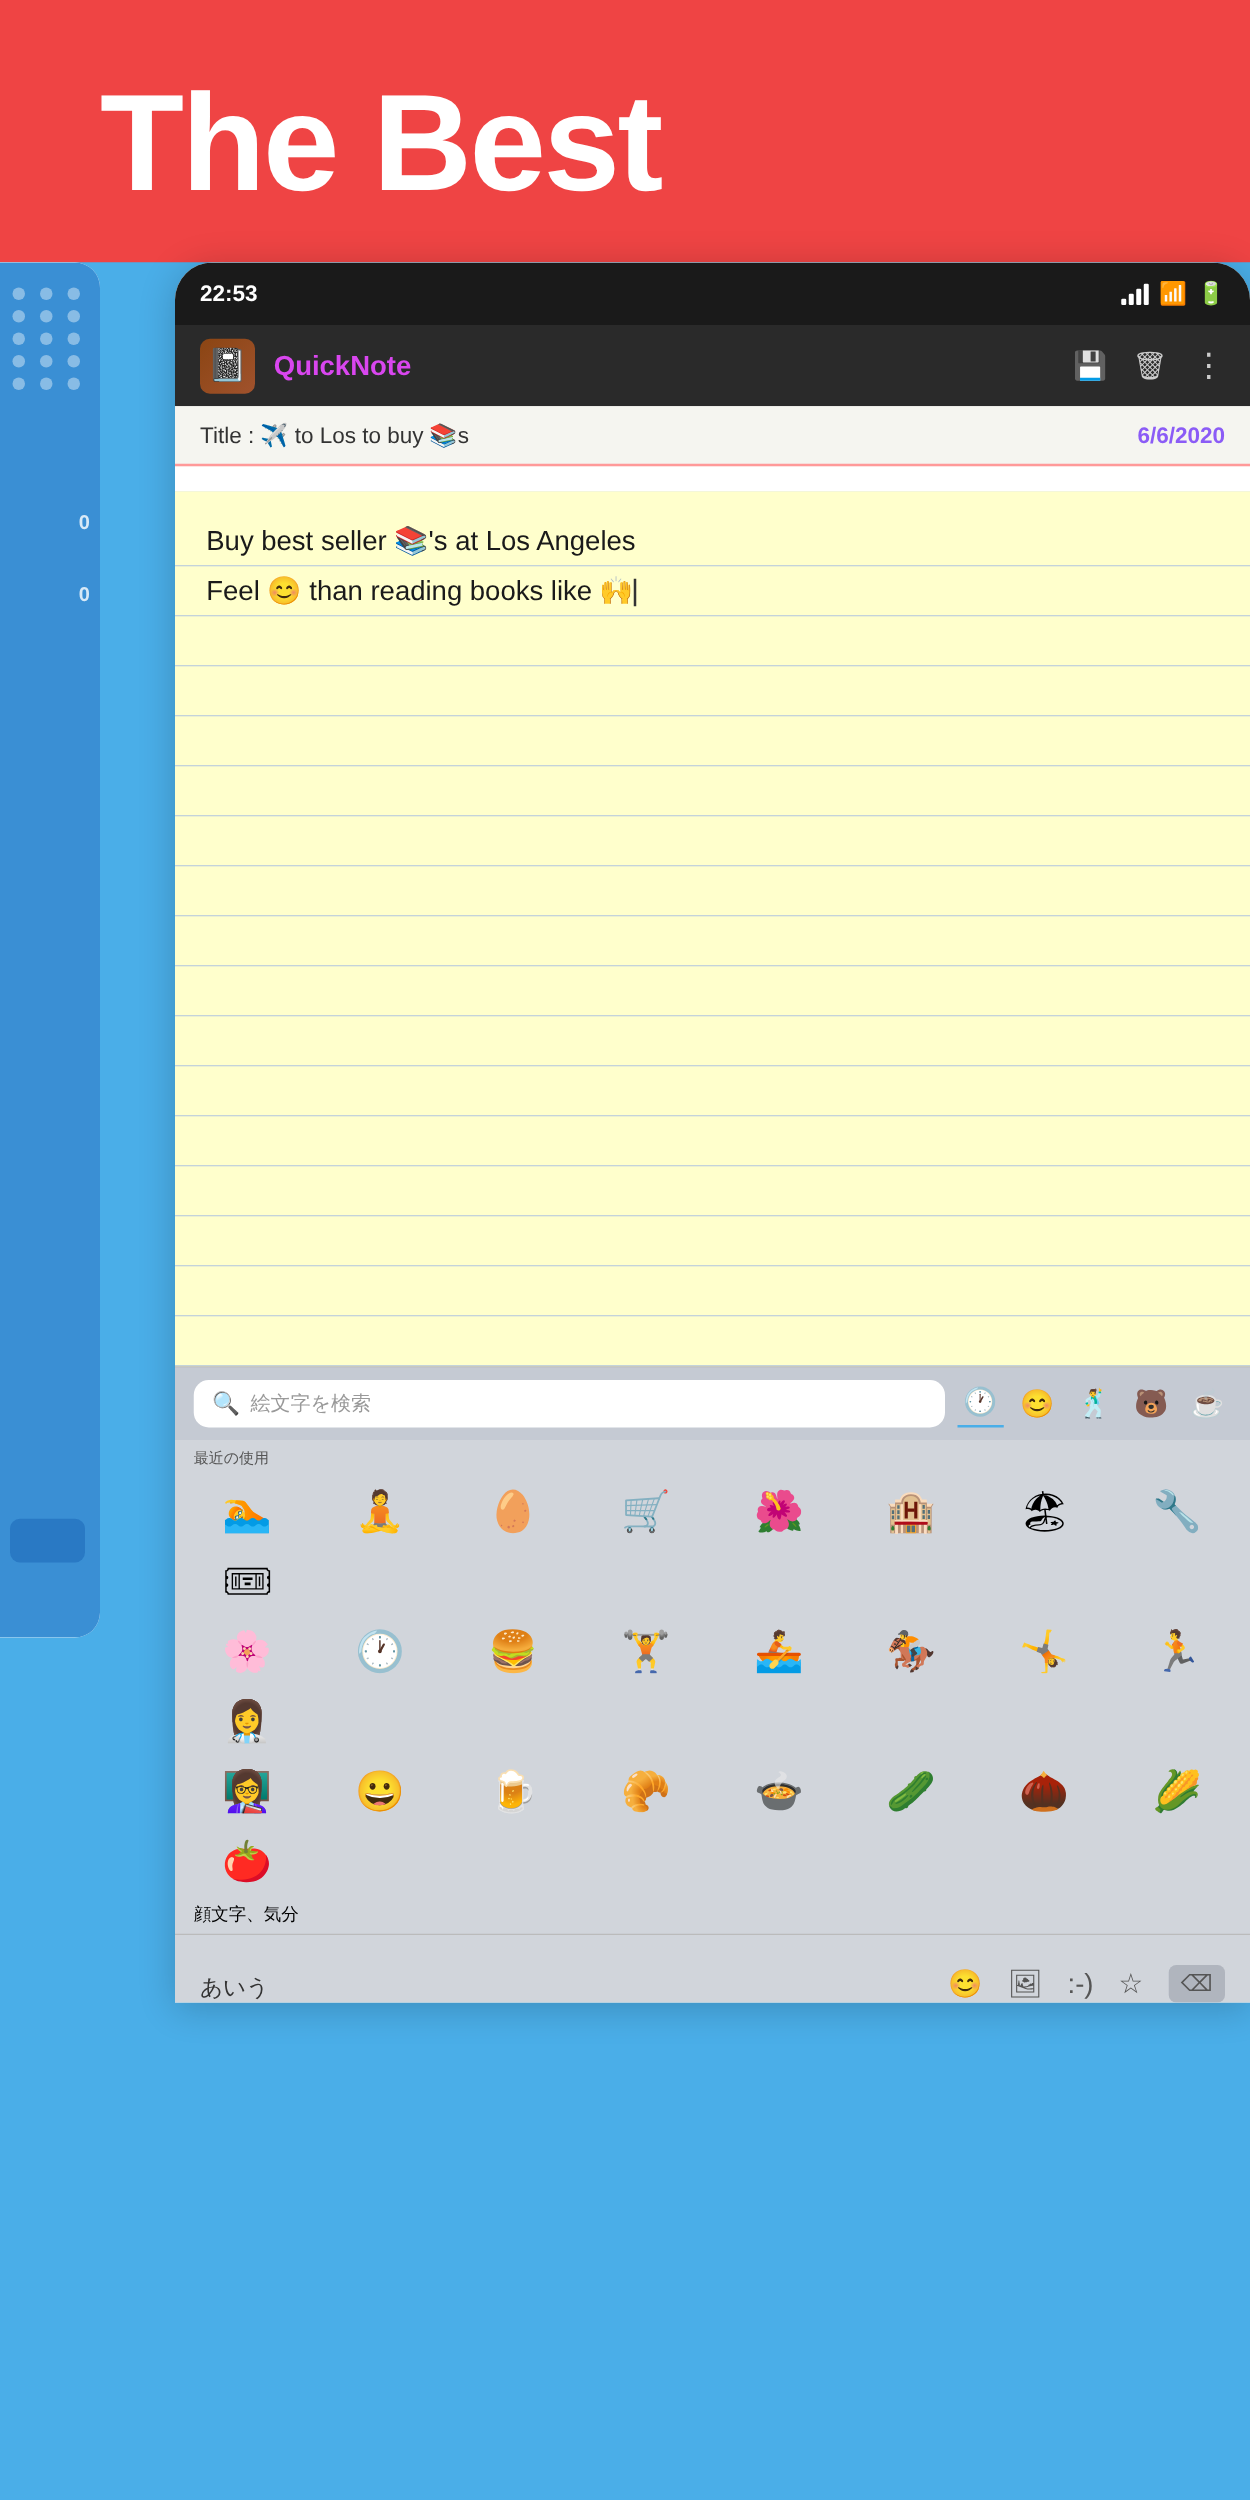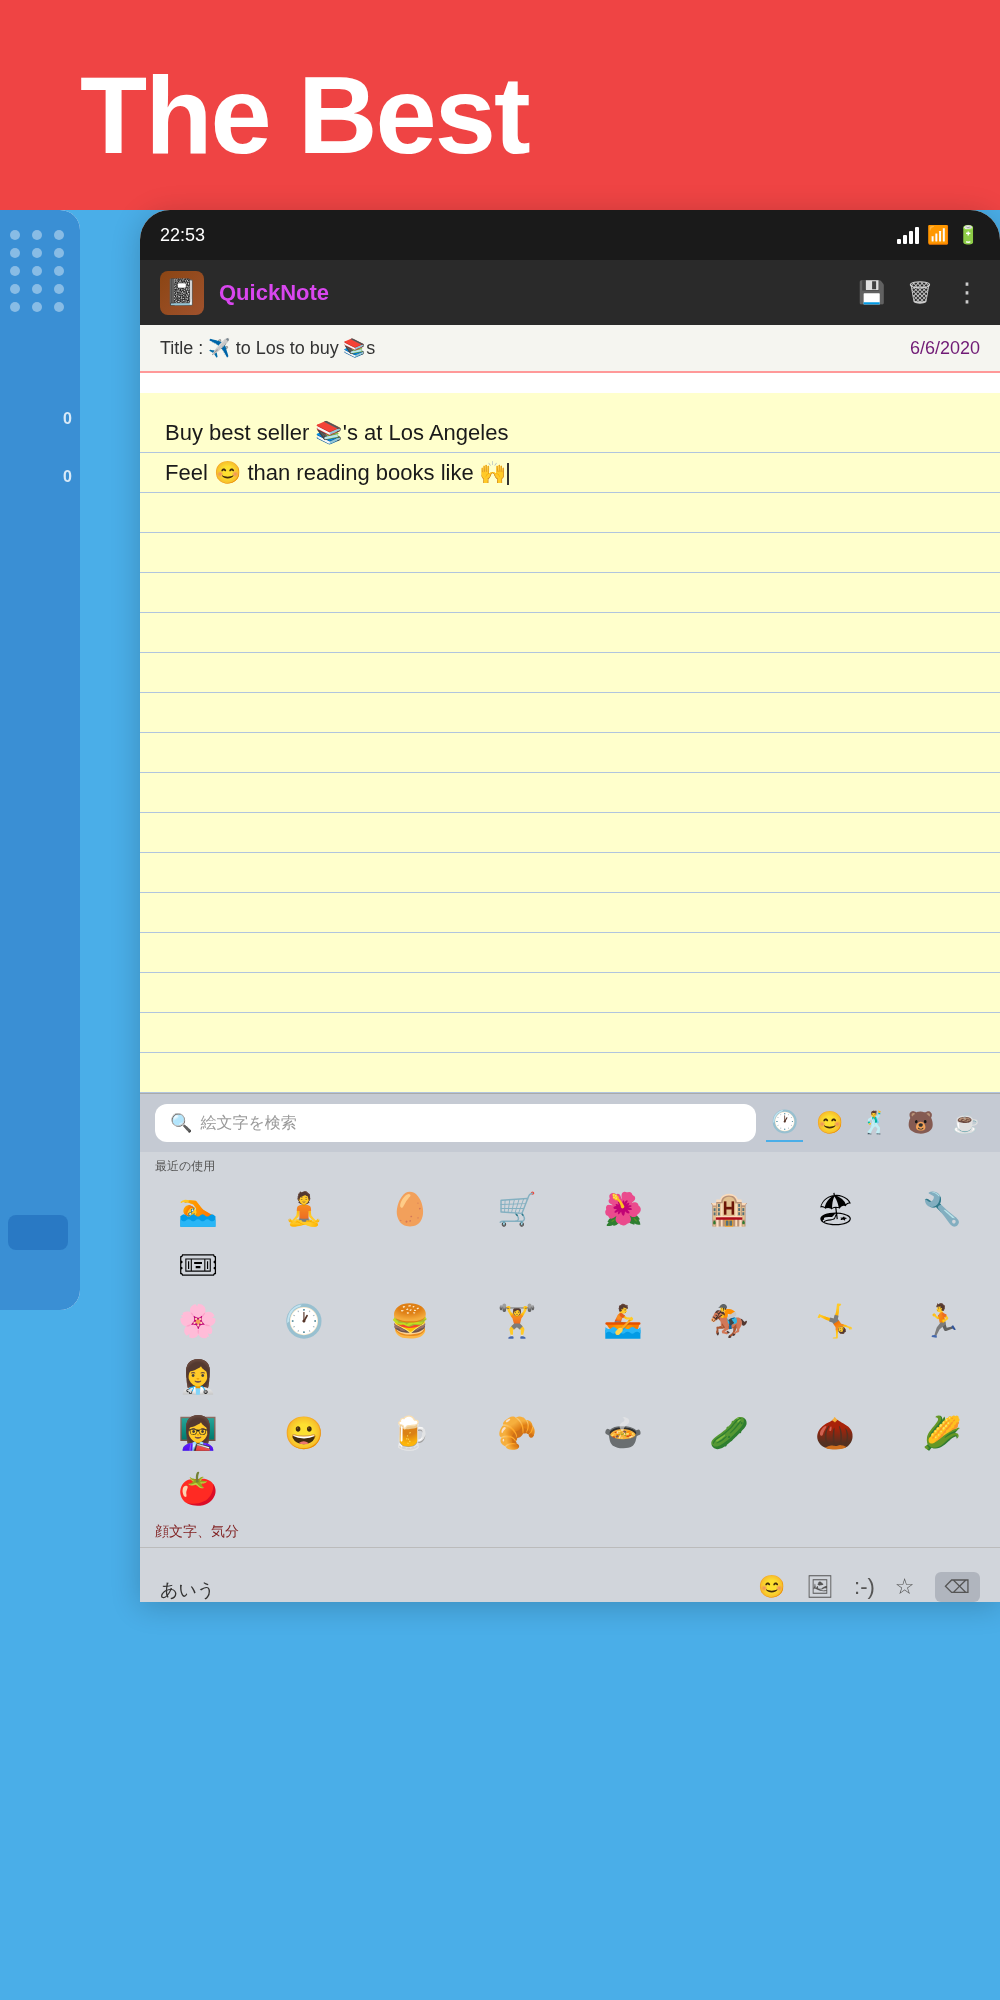--- a/index.html
+++ b/index.html
@@ -89,21 +89,21 @@
       height: 50px;
       display: flex;
       align-items: center;
       justify-content: space-between;
       padding: 0 20px;
       color: white;
     }
 
     .status-time {
       font-size: 18px;
-      font-weight: 400;
+      font-weight: 700;
       color: white;
     }
 
     .status-icons {
       display: flex;
       align-items: center;
       gap: 8px;
     }
 
     .signal-bars {
@@ -169,21 +169,22 @@
       border-bottom: 2px solid #ff9999;
     }
 
     .note-title-text {
       font-size: 18px;
       color: #333;
     }
 
     .note-date {
       font-size: 18px;
-      color: #701a75;
+      color: #8b5cf6;
+      font-weight: bold;
     }
 
     
     .note-content {
       background: #ffffcc;
       min-height: 700px;
       padding: 20px 20px 20px 25px;
       position: relative;
       overflow: hidden;
       margin-top: 20px;
@@ -299,21 +300,21 @@
       justify-content: center;
       height: 56px;
       font-size: 32px;
       cursor: pointer;
     }
 
     
     .kaomoji-label {
       padding: 6px 15px;
       font-size: 14px;
-      color: #7f1d1d;
+      color: #000000;
       font-weight: 500;
     }
 
     
     .keyboard-bottom-bar {
       background: #d1d5db;
       height: 55px;
       display: flex;
       align-items: flex-end;
       padding: 0 20px;

